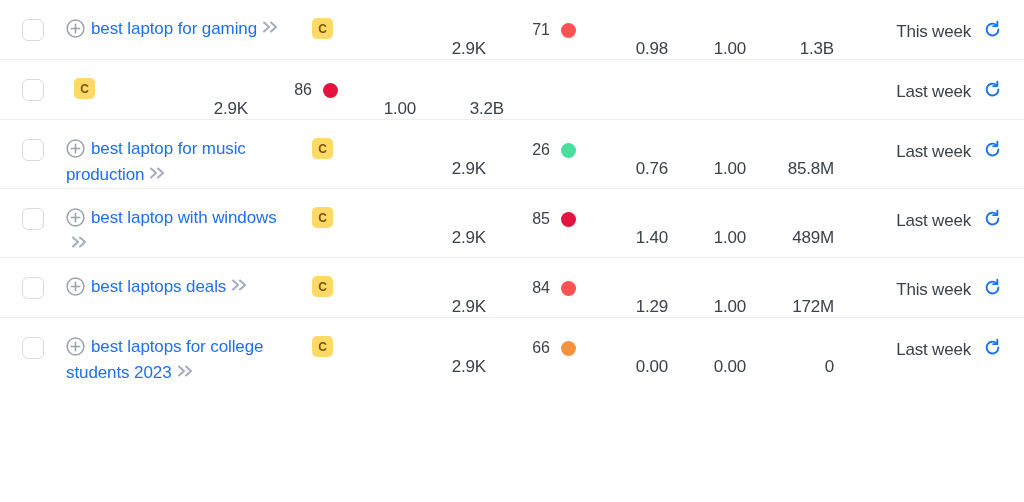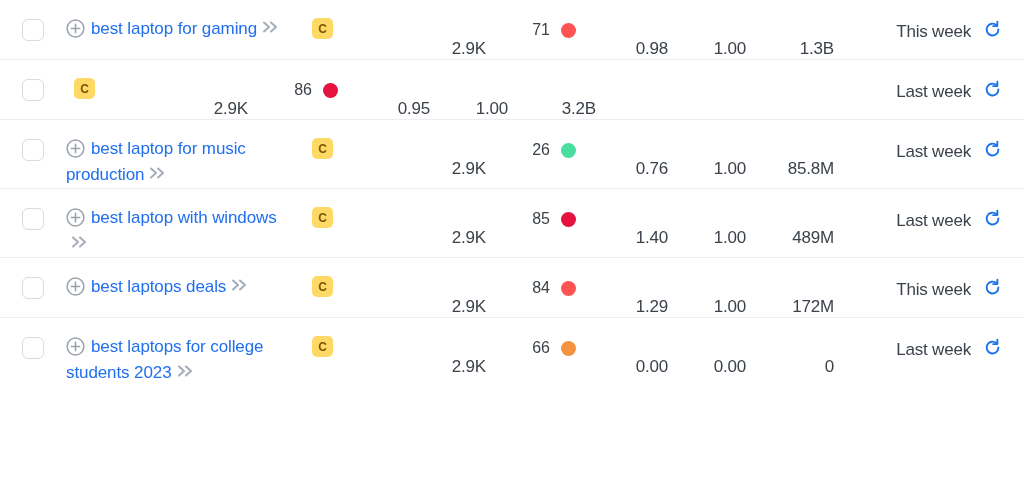--- a/index.html
+++ b/index.html
@@ -194,21 +194,20 @@
         <span class="checkbox"></span>
       </div>
       <div class="c-intent">
         <span class="badge">C</span>
       </div>
       <div class="num c-volume">2.9K</div>
       <div class="c-kd">
         <span class="kd-val">86</span>
         <span class="kd-dot" style="background: rgb(229, 19, 63);"></span>
       </div>
-      <div class="num c-cpc">0.95</div>
       <div class="num c-com">1.00</div>
       <div class="num c-results">3.2B</div>
       <div class="c-updated">
         <span class="updated-text">Last week</span>
         <span class="refresh-icon"><svg width="19" height="19" viewBox="0 0 20 20">
             <path d="M16.2 10a6.2 6.2 0 1 1-1.9-4.45" fill="none" stroke="#1a73e8" stroke-width="2" stroke-linecap="round"></path>
             <path d="M15.1 1.9 L15.1 6.4 L10.6 6.4" fill="none" stroke="#1a73e8" stroke-width="2" stroke-linecap="round" stroke-linejoin="round"></path>
           </svg></span>
       </div>
     </div>

